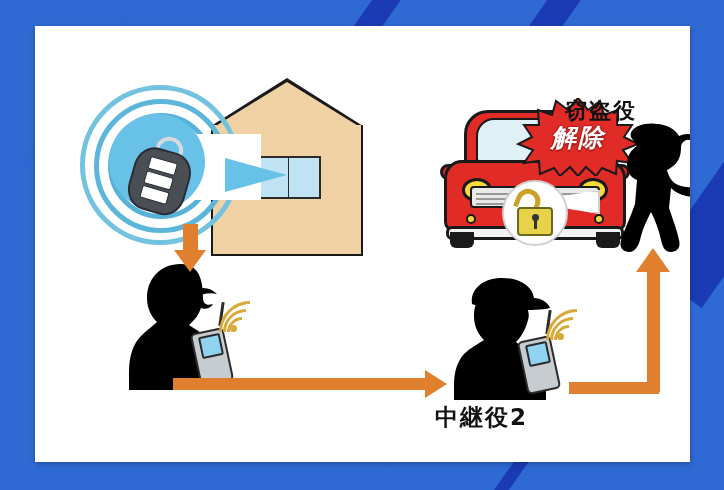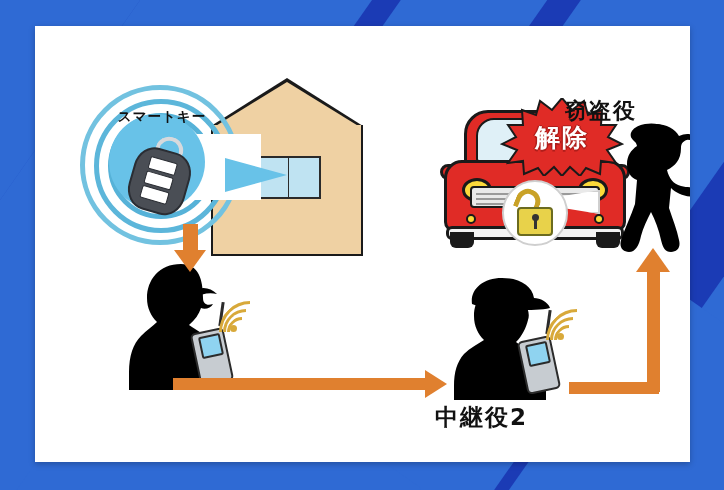--- a/index.html
+++ b/index.html
@@ -90,21 +90,21 @@
   .car .hlR{position:absolute;left:138px;top:76px;width:30px;height:24px;background:#fcd93a;border:3px solid #1a1a1a;border-radius:50%;box-sizing:border-box;}
   .car .grill{position:absolute;left:30px;top:84px;width:130px;height:22px;background:#e9e9e9;border:2.5px solid #1a1a1a;border-radius:4px;box-sizing:border-box;}
   .car .grill i{position:absolute;left:4px;right:4px;height:2px;background:#9a9a9a;}
   .car .plate{position:absolute;left:64px;top:110px;width:60px;height:14px;background:#fff;border:2.5px solid #1a1a1a;box-sizing:border-box;}
   .car .bumper{position:absolute;left:6px;top:124px;width:178px;height:14px;background:#f3f3f3;border:3px solid #1a1a1a;border-radius:6px;box-sizing:border-box;}
   .car .fogL{position:absolute;left:26px;top:112px;width:10px;height:10px;background:#fcd93a;border:2px solid #1a1a1a;border-radius:50%;box-sizing:border-box;}
   .car .fogR{position:absolute;left:154px;top:112px;width:10px;height:10px;background:#fcd93a;border:2px solid #1a1a1a;border-radius:50%;box-sizing:border-box;}
   .car .tyreL{position:absolute;left:10px;top:130px;width:24px;height:16px;background:#1a1a1a;border-radius:0 0 6px 6px;}
   .car .tyreR{position:absolute;left:156px;top:130px;width:24px;height:16px;background:#1a1a1a;border-radius:0 0 6px 6px;}
 
-  .burst{position:absolute;left:60px;top:-4px;width:124px;height:78px;}
+  .burst{position:absolute;left:76px;top:-4px;width:124px;height:78px;font-style:italic;}
   .burst svg{width:100%;height:100%;display:block;}
   .burst .btext{position:absolute;inset:0;display:flex;align-items:center;justify-content:center;
     color:#fff;font-size:25px;font-weight:700;letter-spacing:2px;
     text-shadow:-1.5px 0 #b01e1b,0 1.5px #b01e1b,1.5px 0 #b01e1b,0 -1.5px #b01e1b;}
 
   .lockbadge{position:absolute;left:62px;top:78px;width:62px;height:62px;border-radius:50%;
     background:#fff;border:2.5px solid #cfcfcf;}
   .lockbadge .shackle{position:absolute;left:12px;top:7px;width:25px;height:22px;border:5px solid #c9a227;
     border-bottom:none;border-radius:13px 13px 0 0;box-sizing:border-box;transform:rotate(22deg);}
   .lockbadge .bodyl{position:absolute;left:13px;top:25px;width:36px;height:29px;background:#e8d24a;
@@ -204,21 +204,20 @@
         <div class="ringmask"></div>
         <div class="keycircle"></div>
         <div class="pointer"></div>
         <div class="fob">
           <div class="loop"></div>
           <div class="body"></div>
           <div class="btn b1"></div>
             <div class="btn b2"></div>
             <div class="btn b3"></div>
         </div>
-        <div class="keylabel">スマートキー</div>
       </div>
 
       <div class="car">
         <div class="roof"></div>
         <div class="wshield"></div>
         <div class="mirrorL"></div>
           <div class="mirrorR"></div>
         <div class="body"></div>
         <div class="hlL"></div>
           <div class="hlR"></div>

